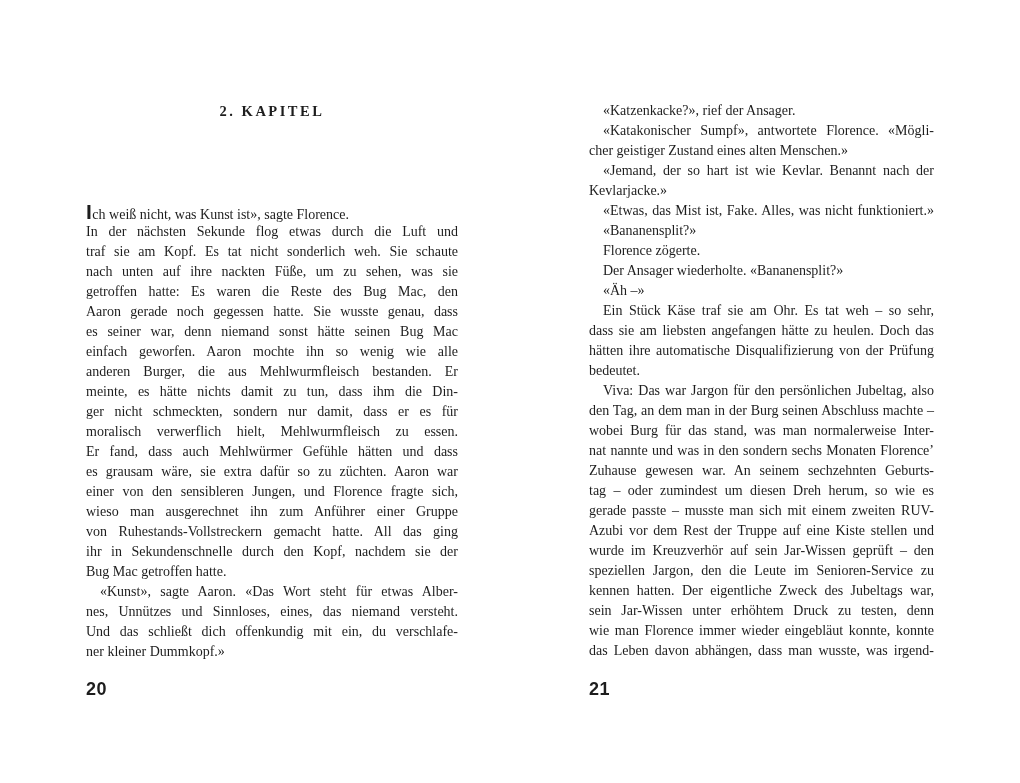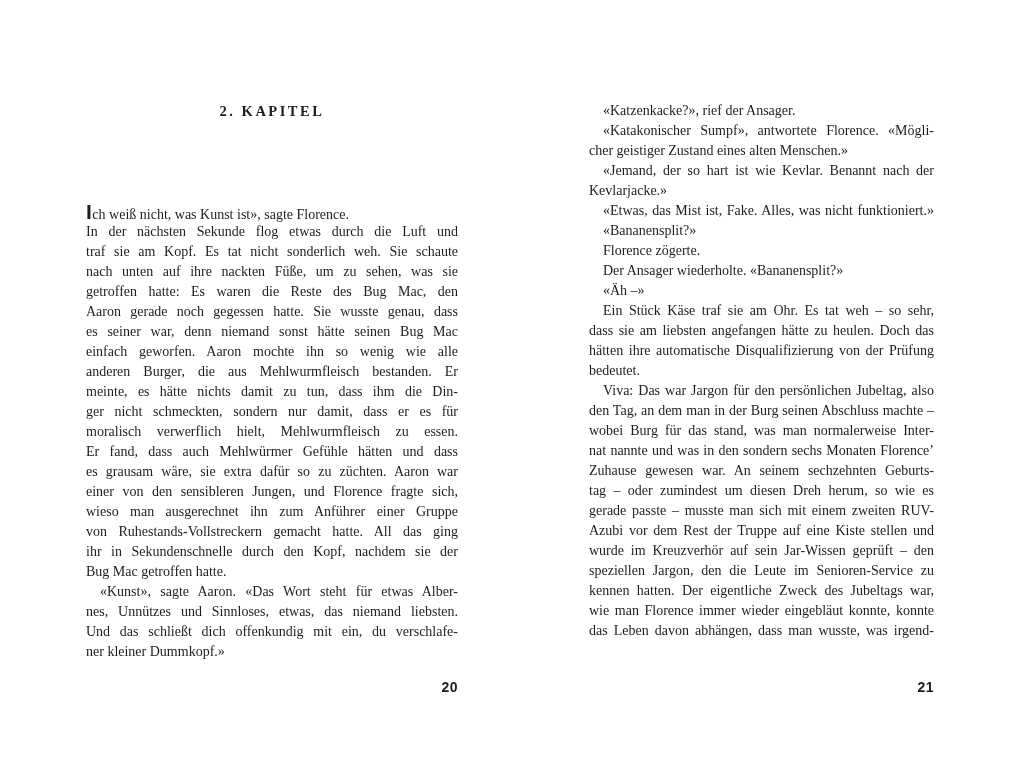--- a/index.html
+++ b/index.html
@@ -47,24 +47,24 @@
   .dropcap{
     font-family:"Liberation Sans", sans-serif;
     font-weight:700;
     font-size:21px;
     letter-spacing:0.5px;
     line-height:20px;
   }
 
   .pagenum{
     position:absolute;top:679px;left:0;right:0;
-    text-align:right;
+    text-align:left;
     font-family:"Liberation Sans", sans-serif;
     font-weight:700;
-    font-size:14px;
+    font-size:18px;
     letter-spacing:0.5px;
     color:#1d1d1d;
   }
 </style>
 </head>
 <body>
 
 <div class="spread">
 
   <section class="page left">
@@ -83,21 +83,21 @@
         <div class="line just">ger nicht schmeckten, sondern nur damit, dass er es für</div>
         <div class="line just">moralisch verwerflich hielt, Mehlwurmfleisch zu essen.</div>
         <div class="line just">Er fand, dass auch Mehlwürmer Gefühle hätten und dass</div>
         <div class="line just">es grausam wäre, sie extra dafür so zu züchten. Aaron war</div>
         <div class="line just">einer von den sensibleren Jungen, und Florence fragte sich,</div>
         <div class="line just">wieso man ausgerechnet ihn zum Anführer einer Gruppe</div>
         <div class="line just">von Ruhestands-Vollstreckern gemacht hatte. All das ging</div>
         <div class="line just">ihr in Sekundenschnelle durch den Kopf, nachdem sie der</div>
         <div class="line">Bug Mac getroffen hatte.</div>
         <div class="line just ind">«Kunst», sagte Aaron. «Das Wort steht für etwas Alber-</div>
-        <div class="line just">nes, Unnützes und Sinnloses, etwas, das niemand liebsten.</div>
+        <div class="line just">nes, Unnützes und Sinnloses, eines, das niemand versteht.</div>
         <div class="line just">Und das schließt dich offenkundig mit ein, du verschlafe-</div>
         <div class="line">ner kleiner Dummkopf.»</div>
       </div>
     <div class="pagenum">20</div>
   </section>
 
   <section class="page right">
     <div class="textblock" id="right-lines">
         <div class="line ind">«Katzenkacke?», rief der Ansager.</div>
         <div class="line just ind">«Katakonischer Sumpf», antwortete Florence. «Mögli-</div>
@@ -117,19 +117,20 @@
         <div class="line just">den Tag, an dem man in der Burg seinen Abschluss machte –</div>
         <div class="line just">wobei Burg für das stand, was man normalerweise Inter-</div>
         <div class="line just">nat nannte und was in den sondern sechs Monaten Florence’</div>
         <div class="line just">Zuhause gewesen war. An seinem sechzehnten Geburts-</div>
         <div class="line just">tag – oder zumindest um diesen Dreh herum, so wie es</div>
         <div class="line just">gerade passte – musste man sich mit einem zweiten RUV-</div>
         <div class="line just">Azubi vor dem Rest der Truppe auf eine Kiste stellen und</div>
         <div class="line just">wurde im Kreuzverhör auf sein Jar-Wissen geprüft – den</div>
         <div class="line just">speziellen Jargon, den die Leute im Senioren-Service zu</div>
         <div class="line just">kennen hatten. Der eigentliche Zweck des Jubeltags war,</div>
+        <div class="line just">sein Jar-Wissen unter erhöhtem Druck zu testen, denn</div>
         <div class="line just">wie man Florence immer wieder eingebläut konnte, konnte</div>
         <div class="line just">das Leben davon abhängen, dass man wusste, was irgend-</div>
       </div>
     <div class="pagenum">21</div>
   </section>
 
 </div>
 
 </body></html>

